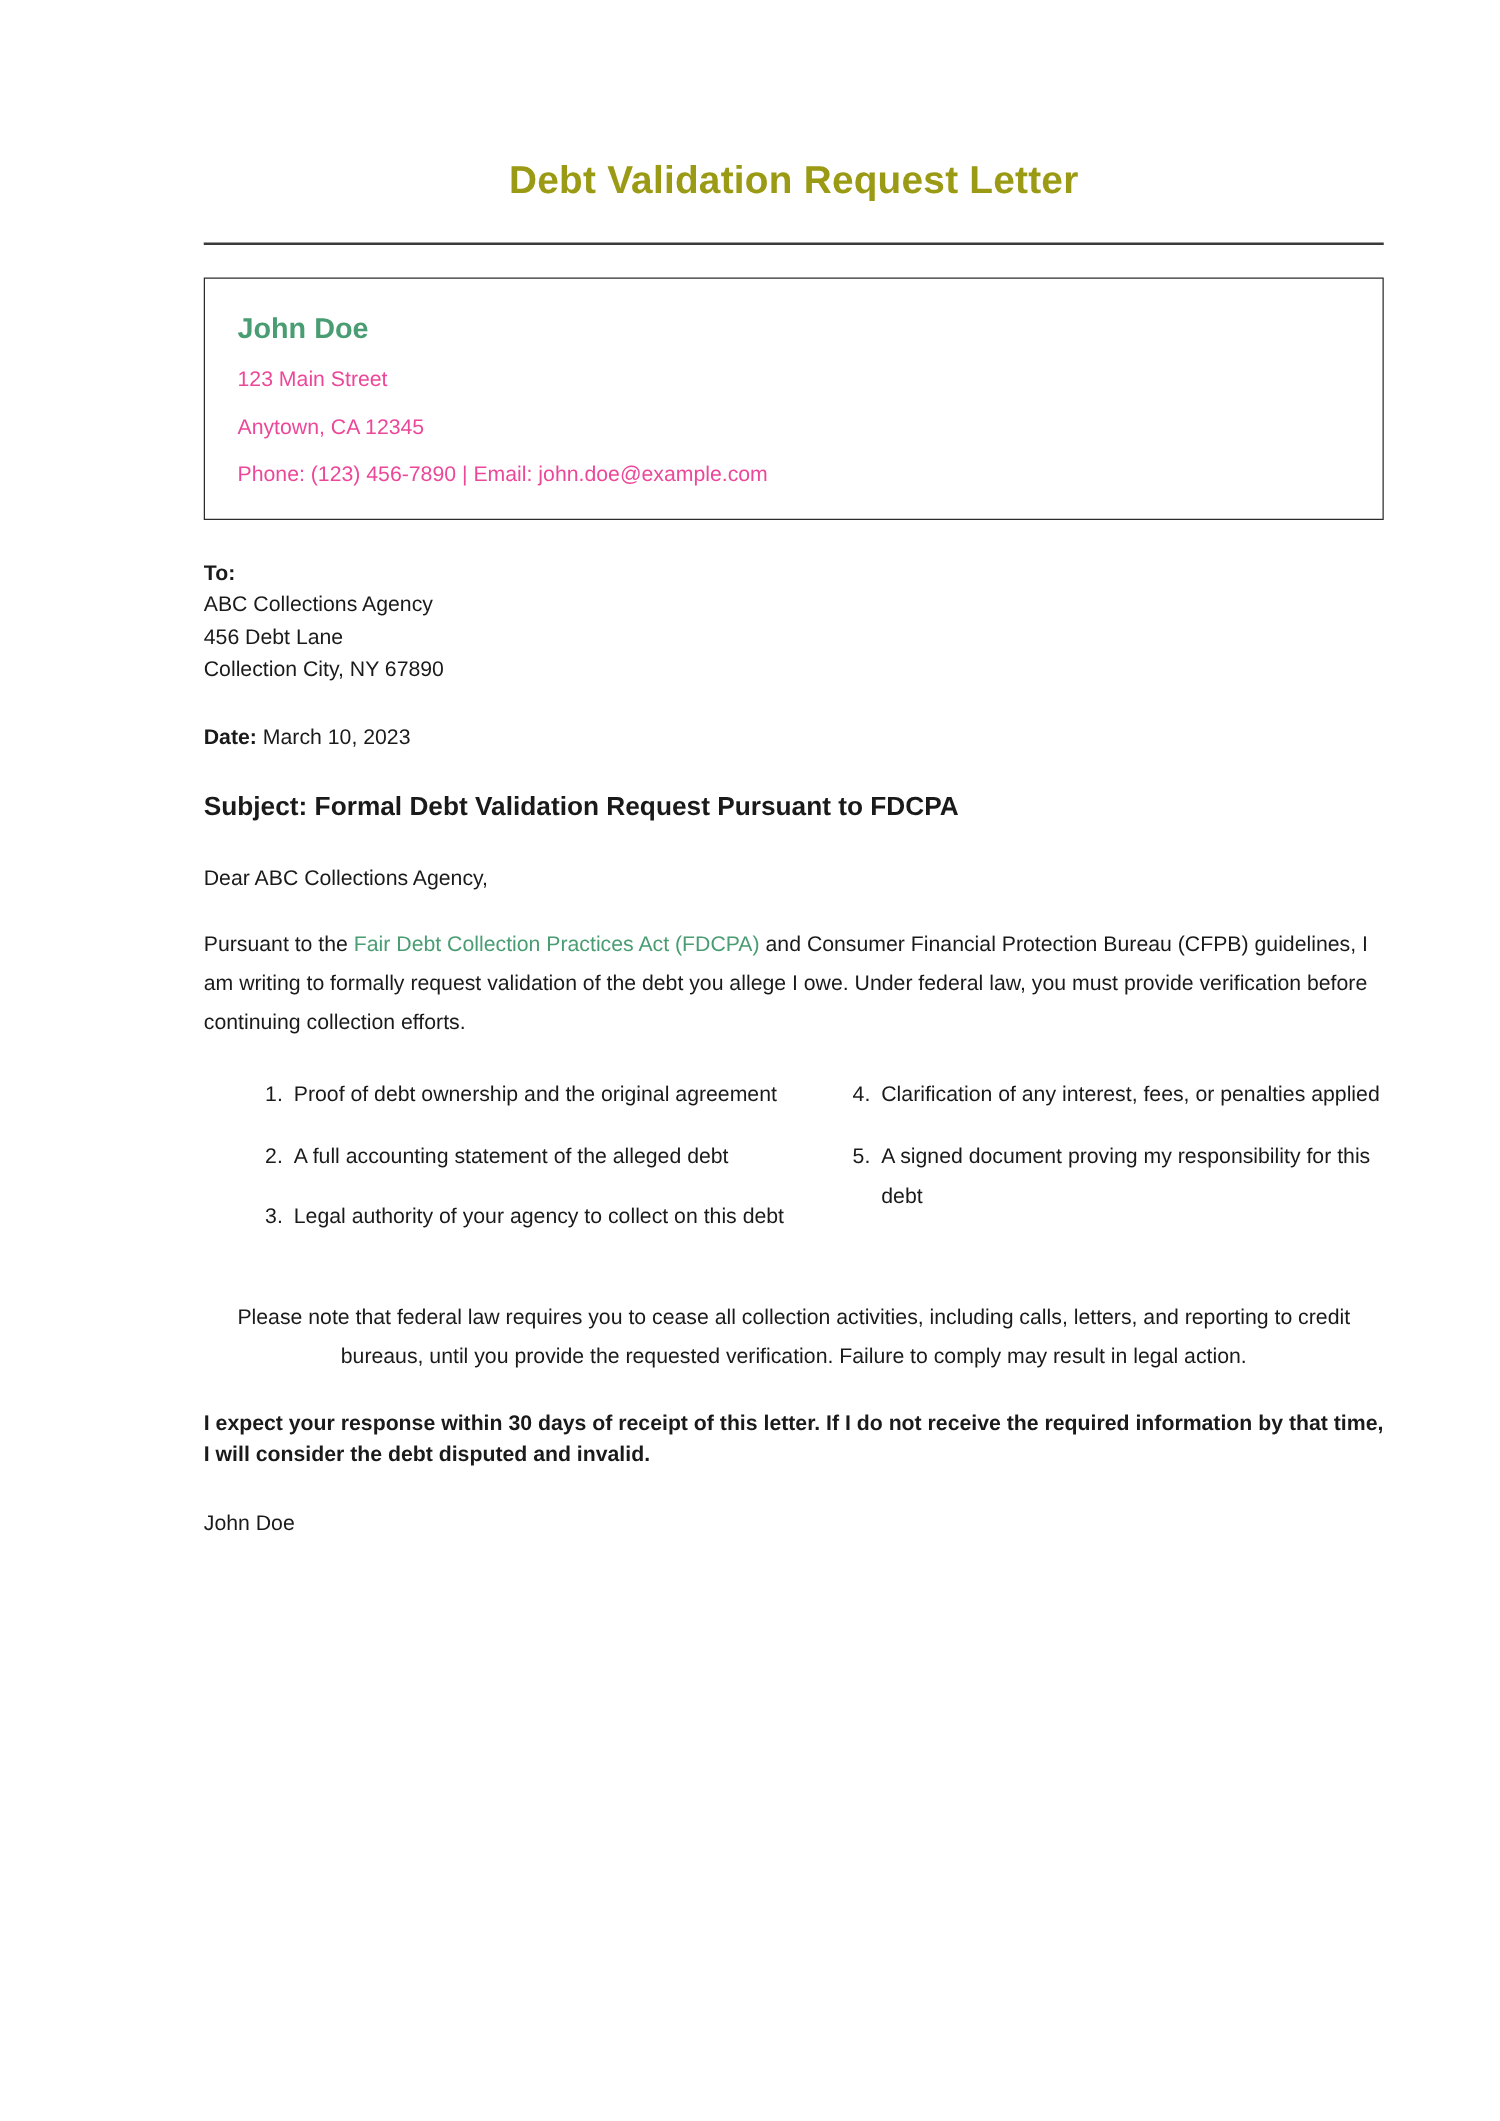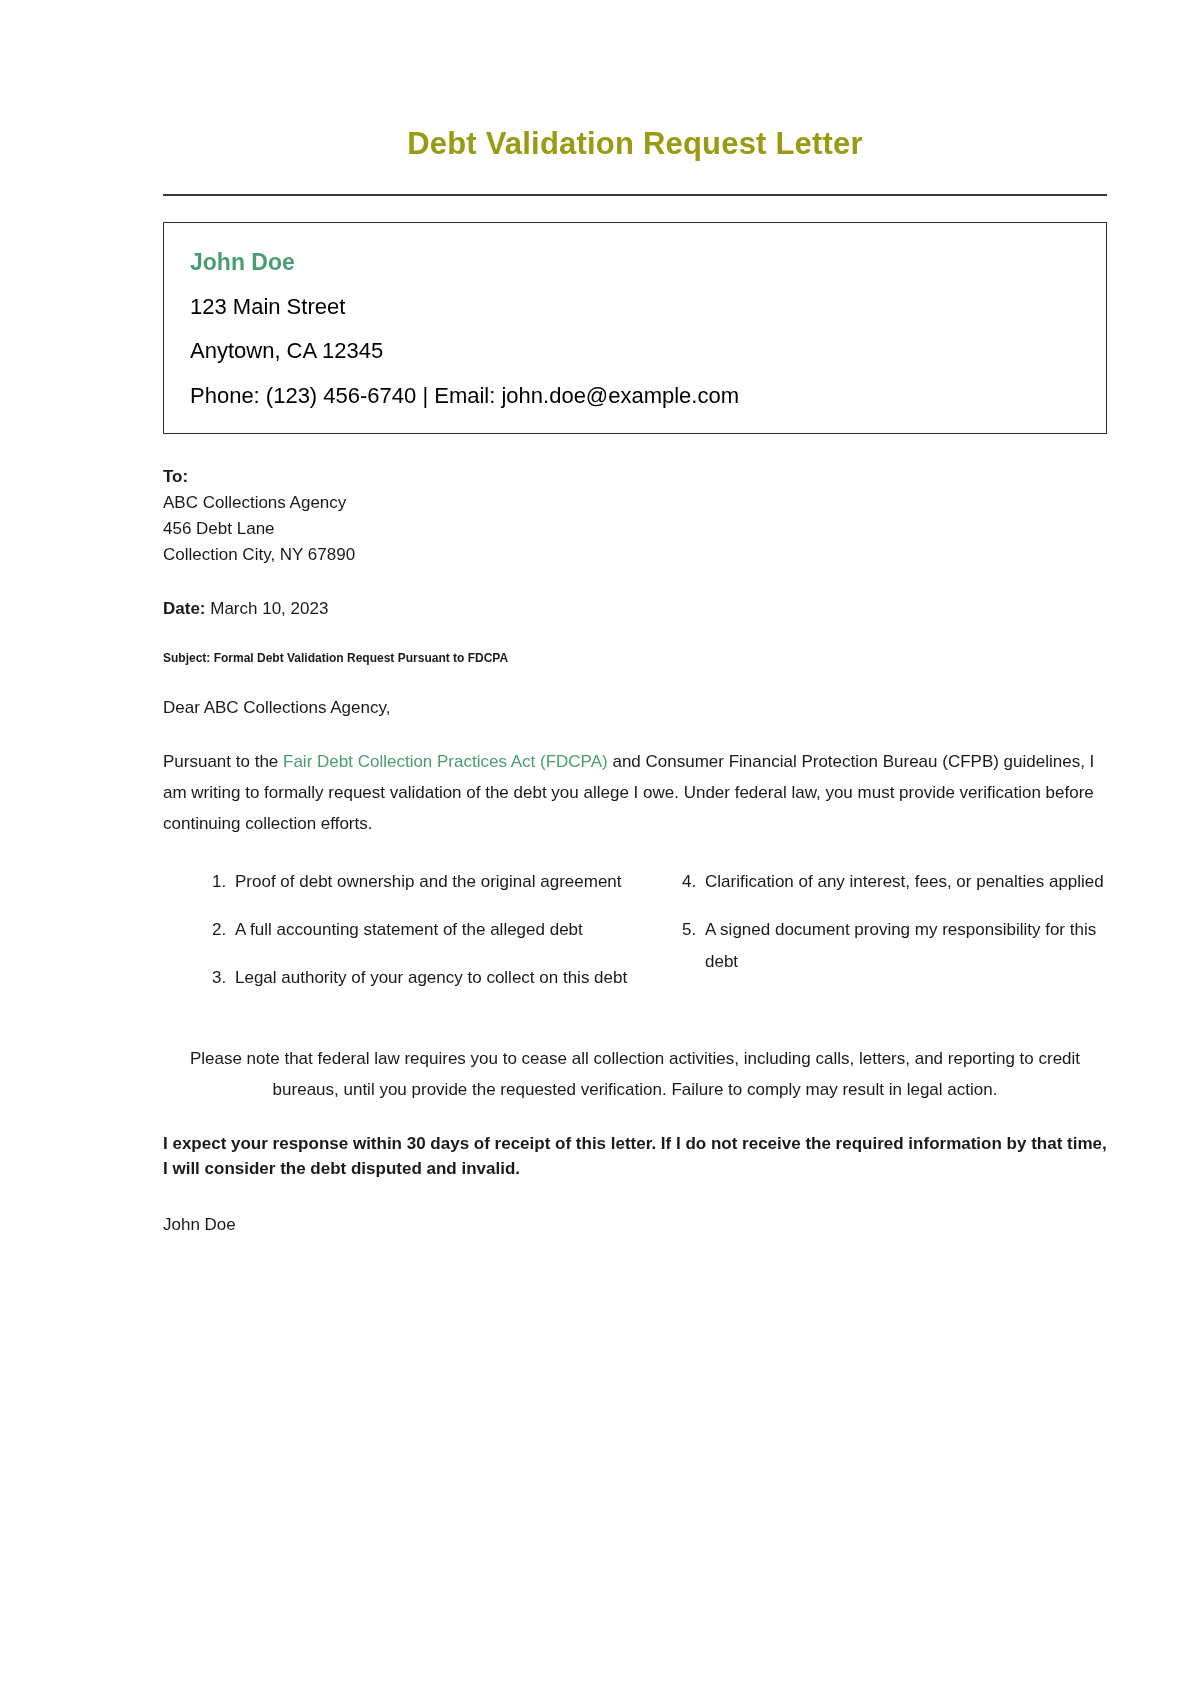--- a/index.html
+++ b/index.html
@@ -61,22 +61,22 @@
   .sender-name {
     margin: 0 0 16px 0;
     font-size: 23px;
     font-weight: bold;
     color: #4a9d72;
     line-height: 1.2;
   }
 
   .sender-line {
     margin: 0 0 17px 0;
-    font-size: 22px;
-    color: #000000;
+    font-size: 17px;
+    color: #ec4899;
     line-height: 1.25;
   }
   .sender-line.last { margin-bottom: 0; }
 
   
   .body-wrap { padding-top: 30px; }
 
   .block-label {
     font-weight: bold;
   }
@@ -88,21 +88,21 @@
     margin: 0 0 28px 0;
   }
 
   .date-line {
     font-size: 17px;
     line-height: 1.5;
     margin: 0 0 28px 0;
   }
 
   .subject-line {
-    font-size: 12px;
+    font-size: 21px;
     font-weight: bold;
     line-height: 1.5;
     margin: 0 0 28px 0;
   }
 
   .greeting {
     font-size: 17px;
     line-height: 1.5;
     margin: 0 0 26px 0;
   }
@@ -177,21 +177,21 @@
   <div class="inner">
 
     <h1 class="doc-title">Debt Validation Request Letter</h1>
 
     <hr class="title-rule">
 
     <div class="sender-box">
       <div class="sender-name">John Doe</div>
       <div class="sender-line">123 Main Street</div>
       <div class="sender-line">Anytown, CA 12345</div>
-      <div class="sender-line last">Phone: (123) 456-6740 | Email: john.doe@example.com</div>
+      <div class="sender-line last">Phone: (123) 456-7890 | Email: john.doe@example.com</div>
     </div>
 
     <div class="body-wrap">
 
       <div class="to-block">
         <span class="block-label">To:</span><br>
         <span>ABC Collections Agency</span><br>
         <span>456 Debt Lane</span><br>
         <span>Collection City, NY 67890</span>
       </div>

